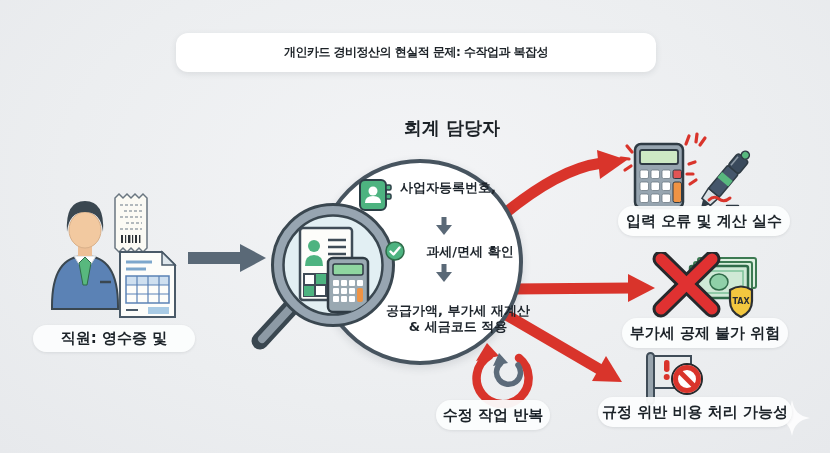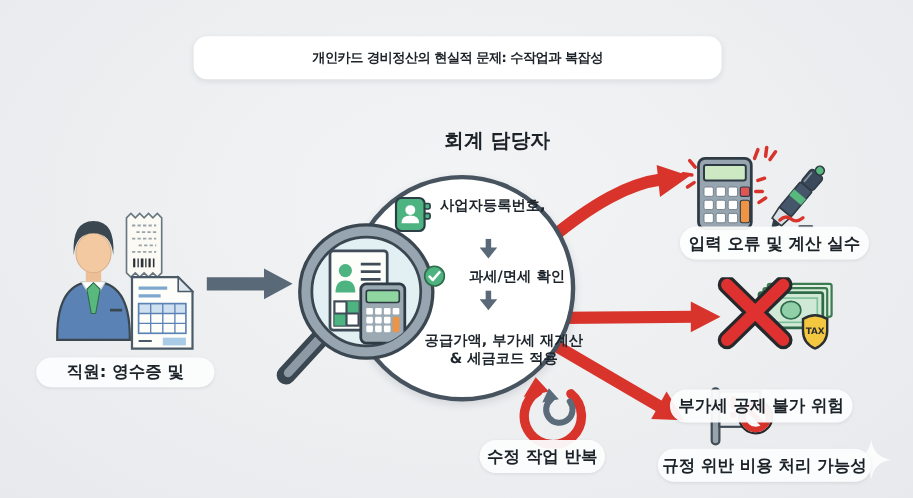--- a/index.html
+++ b/index.html
@@ -259,34 +259,34 @@
       <path d="M 80,38 Q 91,31 102,38 L 102,49 Q 102,60 91,65 Q 80,60 80,49 Z" fill="#f3c73f" stroke="#2b2f33" stroke-width="2.2"></path>
       <text x="91" y="52" text-anchor="middle" font-size="8" font-weight="bold" fill="#2b2f33">TAX</text>
     </g>
     <g stroke-linecap="round">
       <line x1="11" y1="7" x2="62" y2="57" stroke="#26292c" stroke-width="17"></line>
       <line x1="62" y1="7" x2="11" y2="57" stroke="#26292c" stroke-width="17"></line>
       <line x1="11" y1="7" x2="62" y2="57" stroke="#e03131" stroke-width="11"></line>
       <line x1="62" y1="7" x2="11" y2="57" stroke="#e03131" stroke-width="11"></line>
     </g>
   </svg>
-  <div class="pill one-line" style="left:609px;top:318px;width:166px;margin-top:36px;">부가세 공제 불가 위험</div>
+  <div class="pill one-line" style="left:622px;top:318px;width:166px;">부가세 공제 불가 위험</div>
 
   <svg class="abs z3" style="left:645px;top:351px;" width="62" height="57" viewBox="0 0 62 57">
     <g>
       <rect x="2" y="2" width="7" height="51" rx="3.5" fill="#98a4ad" stroke="#3f4c57" stroke-width="2"></rect>
       <rect x="9" y="5" width="37" height="32" fill="#e9eced" stroke="#3f4c57" stroke-width="2"></rect>
       <rect x="19" y="9" width="5.5" height="12" rx="2.7" fill="#d9342b"></rect>
       <circle cx="21.7" cy="26" r="3" fill="#d9342b"></circle>
     </g>
     <g>
       <circle cx="42" cy="28" r="15" fill="#ffffff" stroke="#26292c" stroke-width="2"></circle>
       <circle cx="42" cy="28" r="11.5" fill="none" stroke="#d9342b" stroke-width="5"></circle>
       <line x1="34" y1="20" x2="50" y2="36" stroke="#d9342b" stroke-width="5"></line>
     </g>
   </svg>
-  <div class="pill one-line" style="left:598px;top:408px;width:194px;">규정 위반 비용 처리 가능성</div>
+  <div class="pill one-line" style="left:598px;top:397px;width:194px;">규정 위반 비용 처리 가능성</div>
 
   <svg class="abs z1" style="left:772px;top:398px;" width="40" height="40" viewBox="0 0 40 40">
     <path d="M20 2 C22 13 27 18 38 20 C27 22 22 27 20 38 C18 27 13 22 2 20 C13 18 18 13 20 2 Z" fill="#ffffff" opacity="0.85"></path>
   </svg>
 
 </div>
 
 </body></html>

